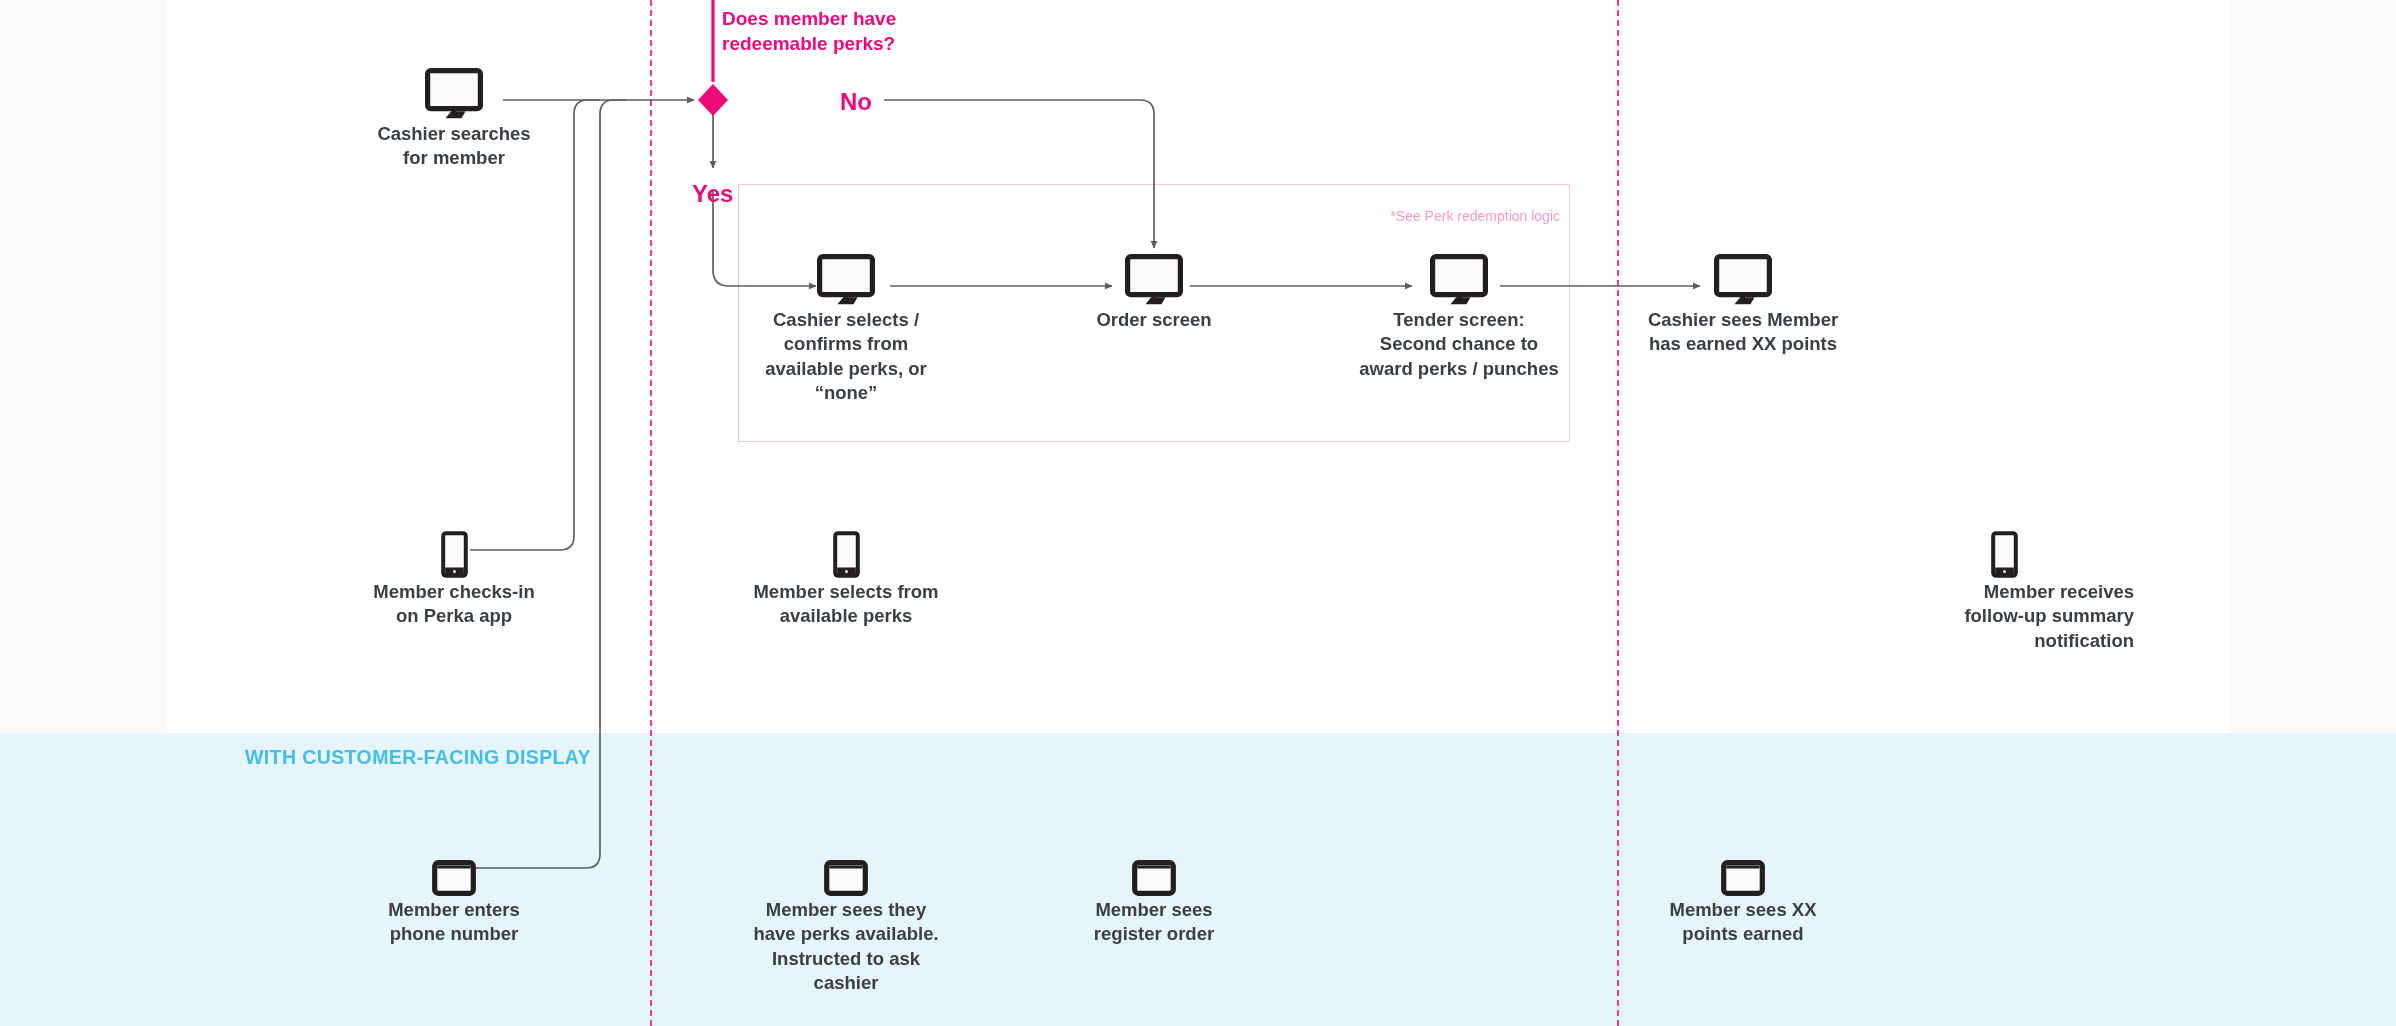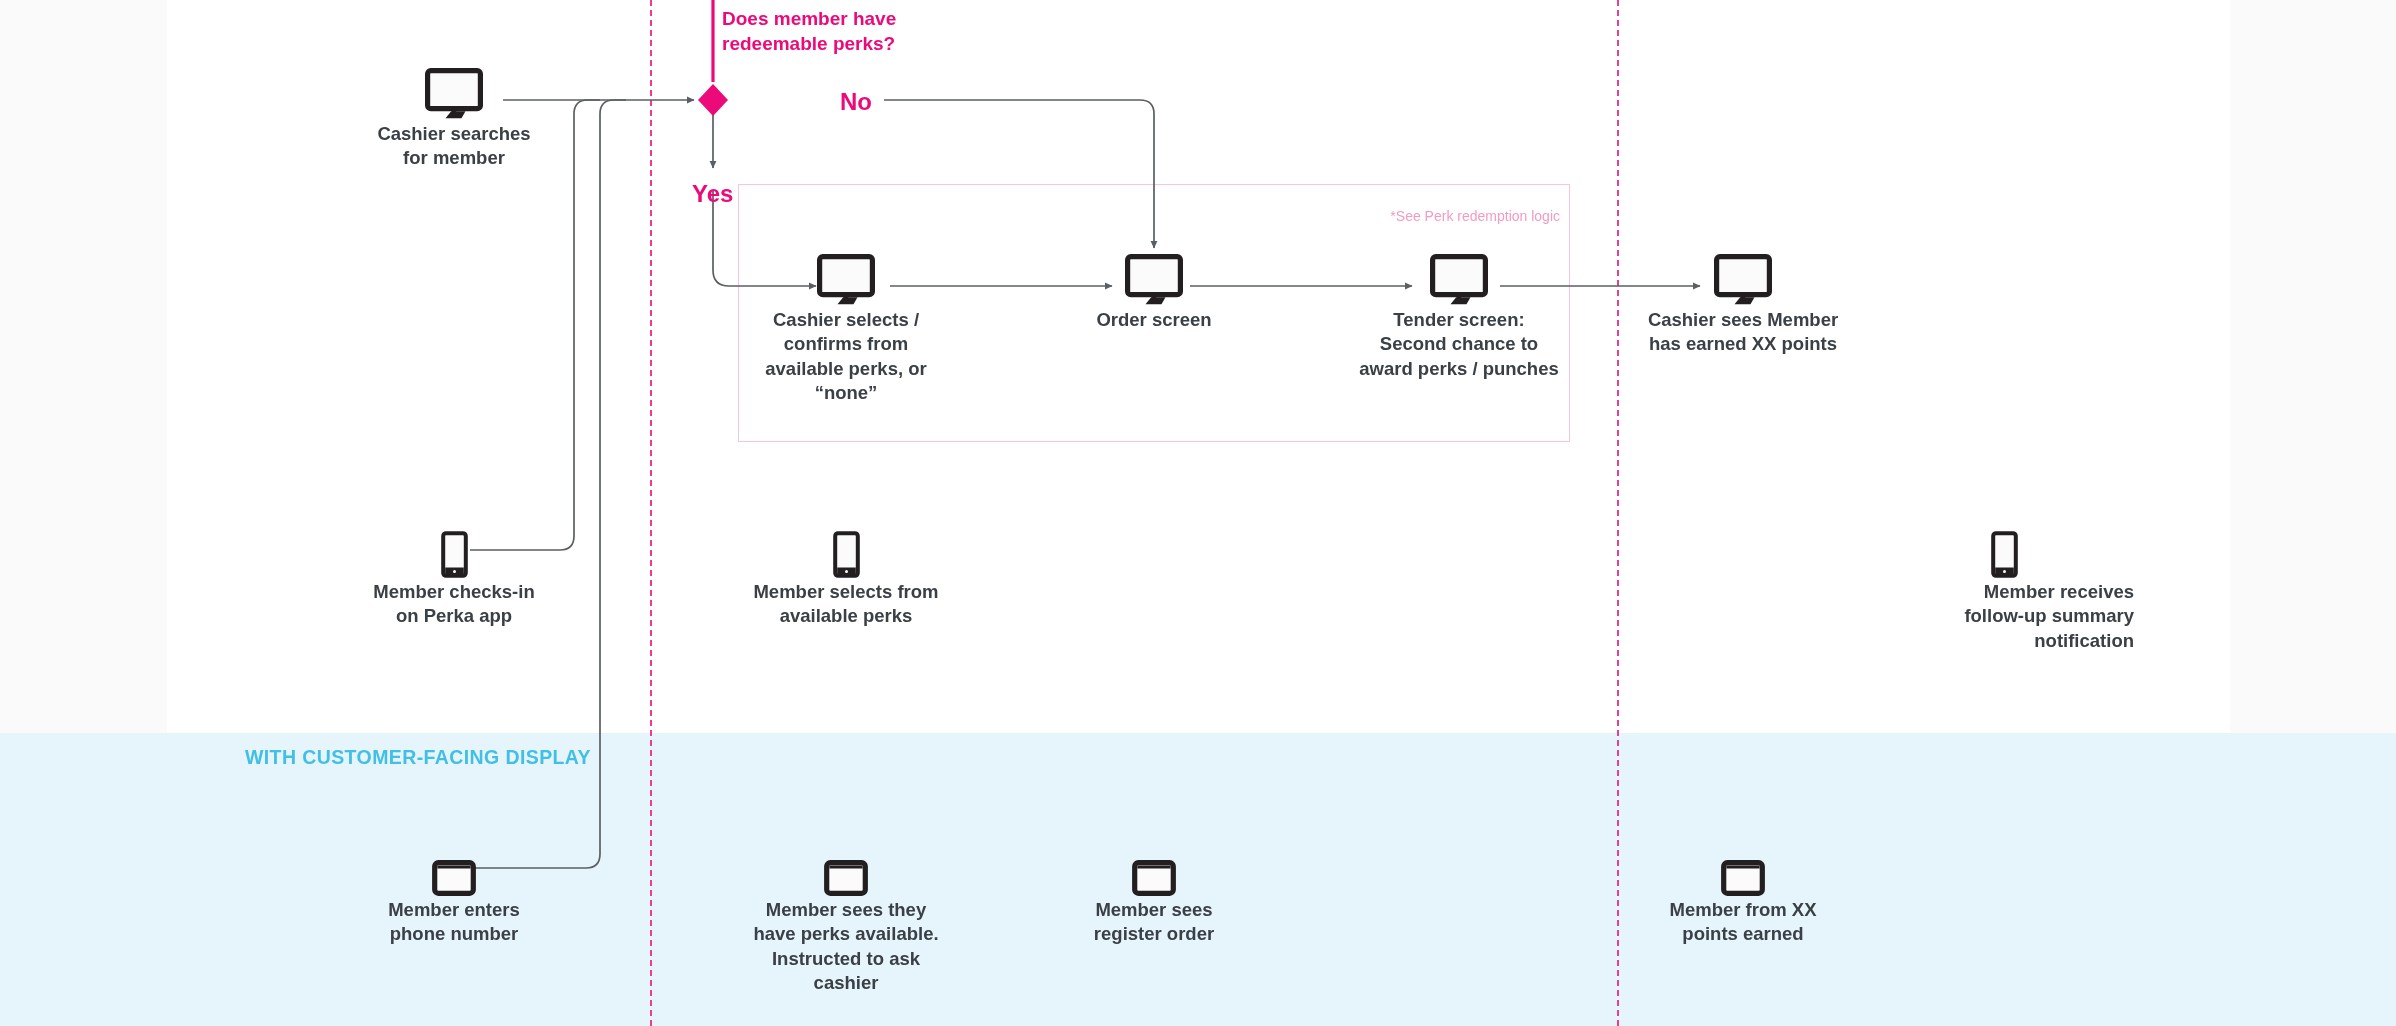--- a/index.html
+++ b/index.html
@@ -325,17 +325,17 @@
 register order</div>
   </div>
 
   <div class="node" style="left:1743px; top:838px;">
     <div class="icon-wrap">
       <svg width="44" height="36" viewBox="0 0 44 36" xmlns="http://www.w3.org/2000/svg">
         <rect x="2.7" y="2.7" width="38.6" height="30.6" rx="3.6" fill="#fbfbfb" stroke="#231f20" stroke-width="5.2"></rect>
         <path d="M5.4 5.4 L38.6 5.4 L38.6 8.4 L5.4 8.4 Z" fill="#231f20"></path>
       </svg>
     </div>
-    <div class="caption">Member from XX
+    <div class="caption">Member sees XX
 points earned</div>
   </div>
 
 </div>
 
 </body></html>

